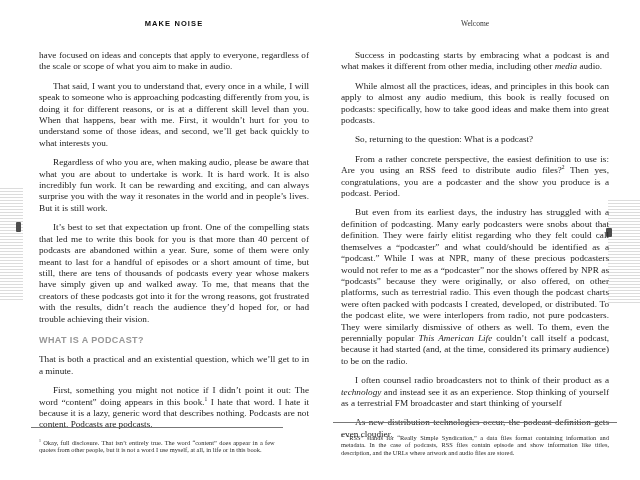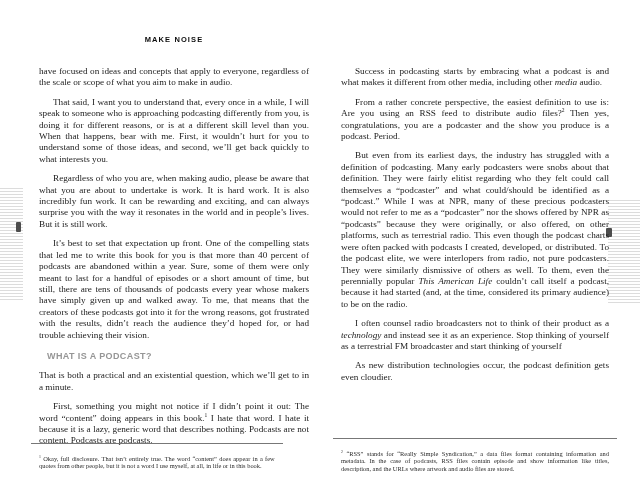--- a/index.html
+++ b/index.html
@@ -11,21 +11,21 @@
   .edge {
     position:absolute;
     background:repeating-linear-gradient(to bottom, #dcdcdc 0 1px, rgba(255,255,255,0) 1px 3px);
   }
   .edge-left  { left:0; top:188px; width:23px; height:114px; }
   .edge-right { left:608px; top:200px; width:32px; height:103px; }
   .tab { position:absolute; background:#4d4d4d; border-radius:1px; }
   .tab-left  { left:16px;  top:222px; width:5px; height:10px; }
   .tab-right { left:606px; top:228px; width:6px; height:9px; }
 
-  .page { position:absolute; top:16px; height:460px; }
+  .page { position:absolute; top:0; height:460px; }
   .page-left  { left:31px;  width:286px; }
   .page-right { left:333px; width:284px; }
 
   .running-header { position:absolute; top:19px; left:0; right:0; text-align:center; }
   .header-book {
     font-family:"Liberation Sans", sans-serif; font-weight:700;
     font-size:7.5px; letter-spacing:1.1px; color:#0d0d0d;
   }
   .header-chapter { font-family:"Liberation Serif", serif; font-size:7.5px; color:#333333; }
 
@@ -34,21 +34,21 @@
     font-size:9.2px; line-height:11.4px; color:#1c1c1c;
     text-align:justify; hyphens:auto;
   }
   p.para { margin:8px; }
   p.para.indent { text-indent:14px; }
   sup { font-size:0.6em; vertical-align:super; line-height:0; }
 
   .section-heading {
     font-family:"Liberation Sans", sans-serif; font-weight:700;
     font-size:9px; letter-spacing:0.4px; color:#969696;
-    margin:10px 0 4px 16px;
+    margin:10px 0 4px 8px;
   }
 
   .footnote {
     position:absolute; left:0; right:0;
     font-size:6.4px; line-height:7.7px; color:#2a2a2a;
     text-align:justify; border-top:1px solid #777; padding-top:2.5px;
   }
   .footnote p.para { text-indent:0; }
   .fn-left  { top:427px; width:88%; }
   .fn-right { top:422px; }
@@ -77,23 +77,26 @@
           <p class="para"><span>That is both a practical and an existential question, which we’ll get to in a minute.</span></p>
           <p class="para indent"><span>First, something you might not notice if I didn’t point it out: The word “content” doing appears in this book.</span><sup>1</sup><span> I hate that word. I hate it because it is a lazy, generic word that describes nothing. Podcasts are not content. Podcasts are podcasts.</span></p>
         </div>
     </div>
     <div class="footnote fn-left">
         <p class="para"><sup>1</sup><span> Okay, full disclosure. That isn’t entirely true. The word “content” does appear in a few quotes from other people, but it is not a word I use myself, at all, in life or in this book.</span></p>
       </div>
   </div>
 
   <div class="page page-right">
+    <div class="running-header header-chapter">Welcome</div>
     <div class="body-text">
       <div>
           <p class="para indent"><span>Success in podcasting starts by embracing what a podcast is and what makes it different from other media, including other </span><i>media</i><span> audio.</span></p>
+          <p class="para indent"><span>While almost all the practices, ideas, and principles in this book can apply to almost any audio medium, this book is really focused on podcasts: specifically, how to take good ideas and make them into great podcasts.</span></p>
+          <p class="para indent"><span>So, returning to the question: What is a podcast?</span></p>
           <p class="para indent"><span>From a rather concrete perspective, the easiest definition to use is: Are you using an RSS feed to distribute audio files?</span><sup>2</sup><span> Then yes, congratulations, you are a podcaster and the show you produce is a podcast. Period.</span></p>
           <p class="para indent"><span>But even from its earliest days, the industry has struggled with a definition of podcasting. Many early podcasters were snobs about that definition. They were fairly elitist regarding who they felt could call themselves a “podcaster” and what could/should be identified as a “podcast.” While I was at NPR, many of these precious podcasters would not refer to me as a “podcaster” nor the shows offered by NPR as “podcasts” because they were originally, or also offered, on other platforms, such as terrestrial radio. This even though the podcast charts were often packed with podcasts I created, developed, or distributed. To the podcast elite, we were interlopers from radio, not pure podcasters. They were similarly dismissive of others as well. To them, even the perennially popular </span><i>This American Life</i><span> couldn’t call itself a podcast, because it had started (and, at the time, considered its primary audience) to be on the radio.</span></p>
           <p class="para indent"><span>I often counsel radio broadcasters not to think of their product as a </span><i>technology</i><span> and instead see it as an experience. Stop thinking of yourself as a terrestrial FM broadcaster and start thinking of yourself</span></p>
           <p class="para indent"><span>As new distribution technologies occur, the podcast definition gets even cloudier.</span></p>
         </div>
     </div>
     <div class="footnote fn-right">
         <p class="para"><sup>2</sup><span> “RSS” stands for “Really Simple Syndication,” a data files format containing information and metadata. In the case of podcasts, RSS files contain episode and show information like titles, description, and the URLs where artwork and audio files are stored.</span></p>
       </div>
   </div>

